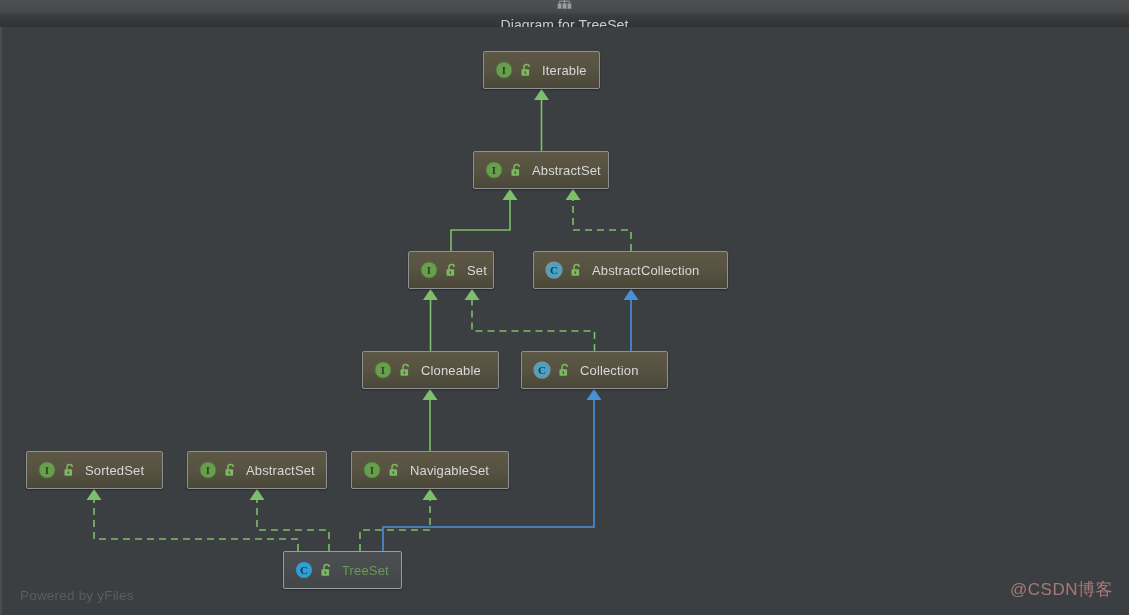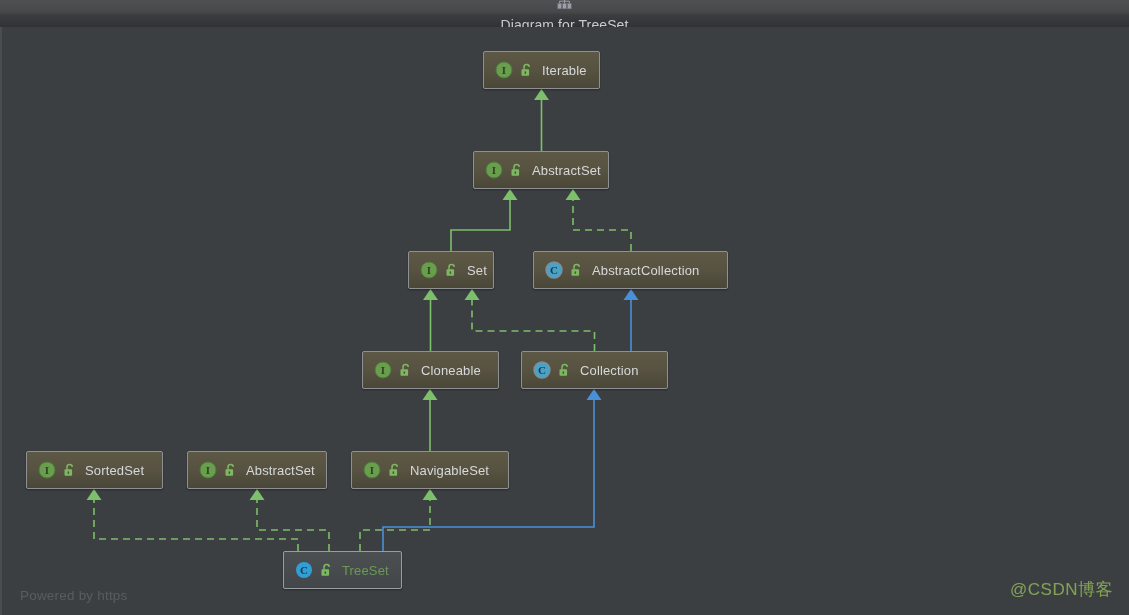--- a/index.html
+++ b/index.html
@@ -102,21 +102,21 @@
     right: 10px;
     bottom: 12px;
     color: #9fa2a5;
     font-size: 14.5px;
     letter-spacing: 0.1px;
   }
   #watermark-logo {
     position: absolute;
     right: 16px;
     bottom: 14px;
-    color: #bef264;
+    color: #fca5a5;
     font-size: 17px;
     opacity: 0.55;
     letter-spacing: 0.5px;
     pointer-events: none;
   }
 </style>
 </head>
 <body>
 
 <div id="app">
@@ -350,16 +350,16 @@
             <svg class="ic-lock" width="13" height="14" viewBox="0 0 13 14">
               <path d="M4 6.5 V4.2 A2.6 2.6 0 0 1 9.3 3.9" fill="none" stroke="#7fb862" stroke-width="1.5"></path>
               <rect x="1.5" y="6.3" width="7.6" height="6.4" rx="0.8" fill="#7fb862"></rect>
               <rect x="4.6" y="8.4" width="1.5" height="2.4" fill="#3e5c30"></rect>
             </svg>
           </span>
           <span class="nlabel">TreeSet</span>
         </div>
       </div>
 
-    <div id="yfiles">Powered by https</div>
+    <div id="yfiles">Powered by yFiles</div>
     <div id="watermark-logo">@CSDN博客</div>
   </div>
 </div>
 
 </body></html>

